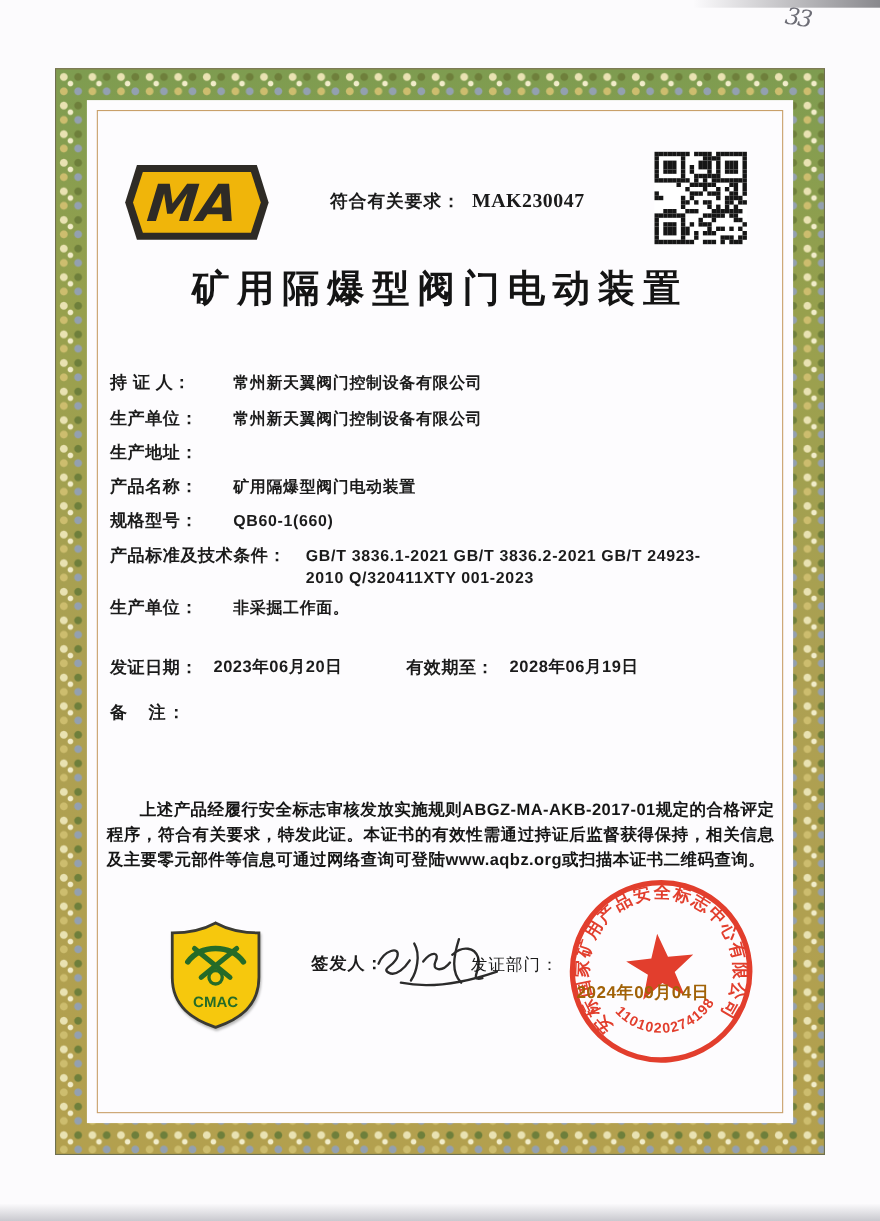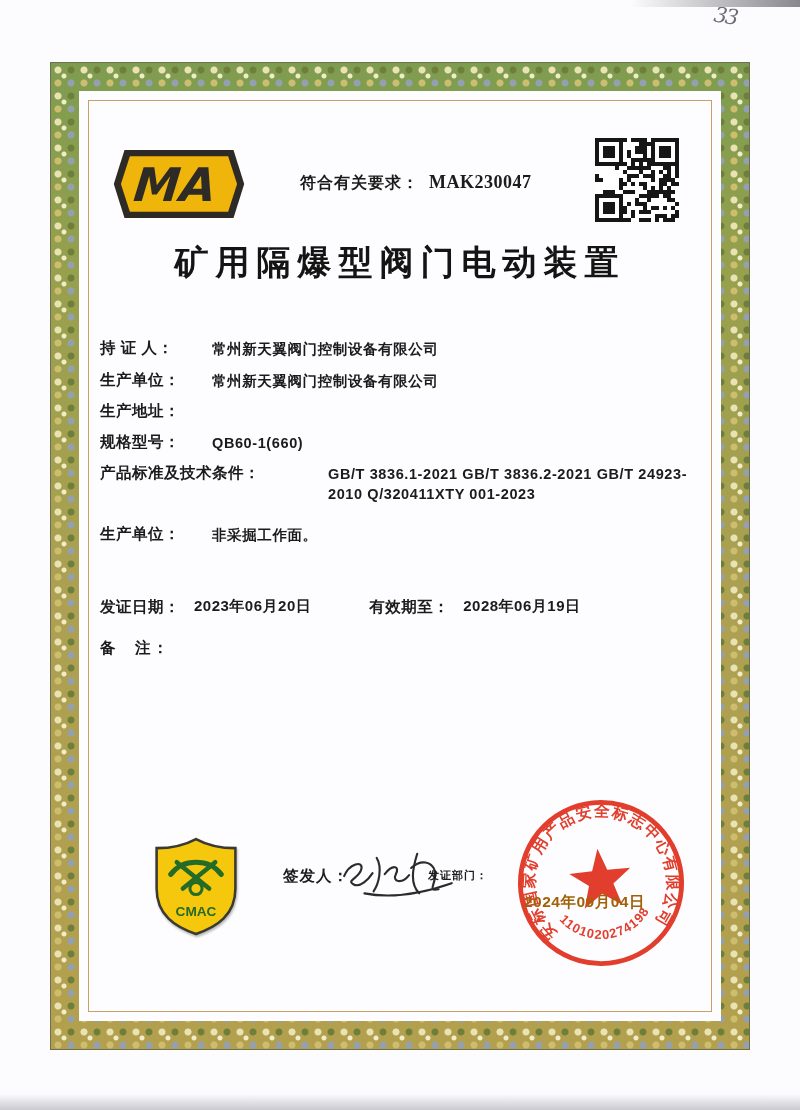--- a/index.html
+++ b/index.html
@@ -37,36 +37,36 @@
   
   .title{position:absolute;left:0;top:240px;width:100%;margin:0;text-align:center;
         font-size:34px;font-weight:700;letter-spacing:7px;color:#141414;}
   
   .fields{position:absolute;left:100px;top:338px;width:610px;}
   .frow{display:flex;align-items:flex-start;margin-bottom:9.5px;}
   .frow .lb{flex:0 0 112px;font-size:15.5px;font-weight:700;letter-spacing:.5px;white-space:nowrap;}
   .frow .vl{font-size:14.5px;font-weight:700;letter-spacing:.6px;line-height:21px;padding-top:1px;}
   .frow.wide .lb{flex:0 0 178px;}
   .frow.wide .vl{width:382px;line-height:20px;}
-  .frow.std{margin-bottom:20px;justify-content:space-between;}
+  .frow.std{margin-bottom:6px;}
   .dates-row{position:absolute;left:100px;top:597px;display:flex;font-size:15.5px;font-weight:700;text-align:center;}
   .dates-row .lb{letter-spacing:.5px;}
   .dates-row .vl{margin-left:14px;font-size:15px;letter-spacing:.5px;}
   .dates-row .exp{margin-left:58px;}
   .remark-row{position:absolute;left:100px;top:638px;font-size:15.5px;font-weight:700;letter-spacing:2px;}
   
   .statement{position:absolute;left:97px;top:726px;width:607px;margin:0;
         font-size:15px;font-weight:700;line-height:22.5px;text-indent:2em;
         text-align:justify;letter-spacing:.4px;color:#161616;}
   
   .cmac{position:absolute;left:150px;top:836px;width:92px;height:101px;
         filter:drop-shadow(1.5px 2px 1px #b9b9b9);}
   .signer-label{position:absolute;left:283px;top:866px;font-size:15.5px;font-weight:700;letter-spacing:1px;}
   .signature{position:absolute;left:336px;top:838px;width:132px;height:64px;}
-  .issuer-label{position:absolute;left:428px;top:868px;font-size:11px;font-weight:700;letter-spacing:1px;}
+  .issuer-label{position:absolute;left:428px;top:868px;font-size:15px;font-weight:400;letter-spacing:1px;}
   .seal{position:absolute;left:515px;top:797px;width:172px;height:172px;opacity:.93;transform:rotate(-6deg);}
   .seal-date{position:absolute;left:524px;top:892px;font-size:15.5px;font-weight:700;
         color:#a16207;letter-spacing:.5px;}
 </style>
 </head>
 <body>
 
 <div class="page">
 
   <div class="scan-top-right"></div>
@@ -329,20 +329,24 @@
       <span class="vl">常州新天翼阀门控制设备有限公司</span>
     </div>
     <div class="frow">
       <span class="lb">生产单位：</span>
       <span class="vl">常州新天翼阀门控制设备有限公司</span>
     </div>
     <div class="frow">
       <span class="lb">生产地址：</span>
     </div>
     <div class="frow">
+      <span class="lb">产品名称：</span>
+      <span class="vl">矿用隔爆型阀门电动装置</span>
+    </div>
+    <div class="frow">
       <span class="lb">规格型号：</span>
       <span class="vl">QB60-1(660)</span>
     </div>
     <div class="frow wide std">
       <span class="lb">产品标准及技术条件：</span>
       <span class="vl">GB/T 3836.1-2021 GB/T 3836.2-2021 GB/T 24923-2010 Q/320411XTY 001-2023</span>
     </div>
     <div class="frow">
       <span class="lb">生产单位：</span>
       <span class="vl">非采掘工作面。</span>
@@ -351,20 +355,21 @@
 
   <div class="dates-row">
     <span class="lb">发证日期：</span>
     <span class="vl">2023年06月20日</span>
     <span class="lb exp">有效期至：</span>
     <span class="vl">2028年06月19日</span>
   </div>
 
   <div class="remark-row">备　注：</div>
 
+  <p class="statement">上述产品经履行安全标志审核发放实施规则ABGZ-MA-AKB-2017-01规定的合格评定程序，符合有关要求，特发此证。本证书的有效性需通过持证后监督获得保持，相关信息及主要零元部件等信息可通过网络查询可登陆www.aqbz.org或扫描本证书二维码查询。</p>
 
   <svg class="cmac" viewBox="0 0 90 100">
     <path d="M45,3 C56,9 70,12 84,12 L84,52 C84,78 66,90 45,97 C24,90 6,78 6,52 L6,12 C20,12 34,9 45,3 Z" fill="#f6c80d" stroke="#3a3a33" stroke-width="2.5"></path>
     <path d="M20,38 C32,22 58,22 70,38" fill="none" stroke="#256b28" stroke-width="5" stroke-linecap="round"></path>
     <path d="M26,26 L58,52 M64,26 L32,52" stroke="#256b28" stroke-width="4.5" stroke-linecap="round"></path>
     <circle cx="45" cy="52" r="6" fill="none" stroke="#256b28" stroke-width="3"></circle>
     <text x="45" y="79" text-anchor="middle" font-family="Liberation Sans, sans-serif" font-size="13.5" font-weight="bold" fill="#256b28">CMAC</text>
   </svg>
 
   <span class="signer-label">签发人：</span>

